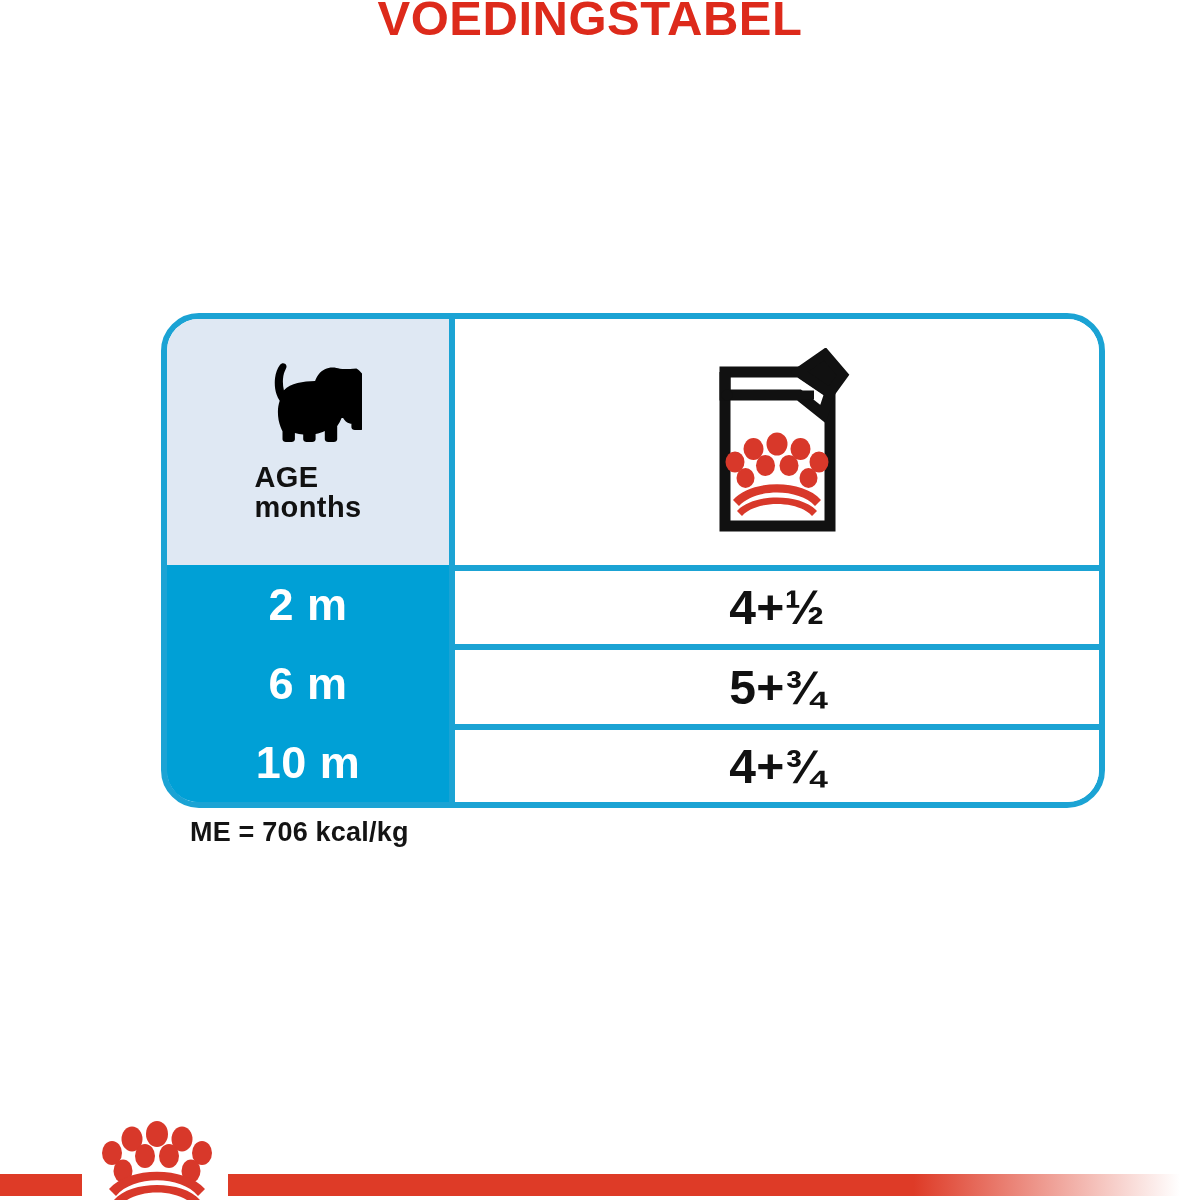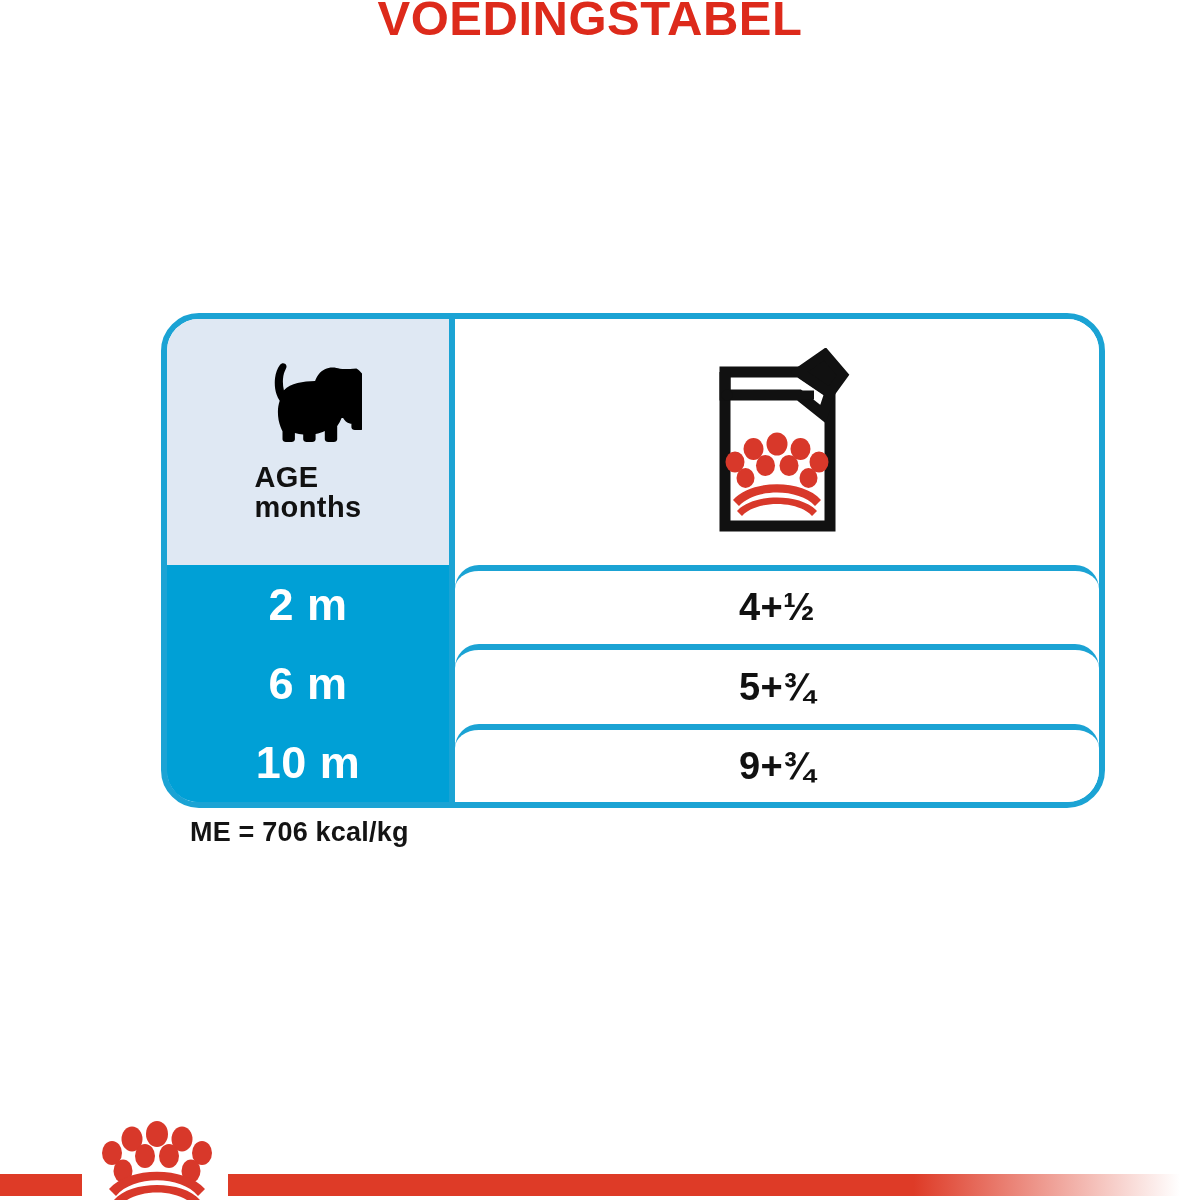--- a/index.html
+++ b/index.html
@@ -96,25 +96,24 @@
     box-sizing: border-box;
   }
   
   .cell-value {
     background: #ffffff;
     color: #111111;
     display: flex;
     align-items: center;
     justify-content: center;
     font-weight: bold;
-    font-size: 38px;
+    font-size: 48px;
     letter-spacing: 0.3px;
     border-top: 6px solid #1BA3D4;
     box-sizing: border-box;
-    border-radius: 24px;
   }
   .cell-value.first-row { border-top: 6px solid #1BA3D4; }
 
   
   .blue-col-mask {
     position: absolute;
     left: 0;
     top: 246px;
     width: 282px;
     height: 249px;
@@ -248,21 +247,21 @@
       <span>6 m</span>
     </div>
     <div class="cell-value">
       <span>5+¾</span>
     </div>
 
     <div class="cell-age">
       <span>10 m</span>
     </div>
     <div class="cell-value">
-      <span>9+¾</span>
+      <span>4+¾</span>
     </div>
   </div>
 
   <div class="blue-col-mask"></div>
   <div class="table-grid" style="position:absolute;inset:0;">
     <div class="cell-age-header" style="background:transparent;border-right-color:transparent;">
       <span class="dog-icon" style="visibility:hidden"></span>
     </div>
     <div></div>
     <div class="cell-age" style="border-right-color:#1BA3D4;">

